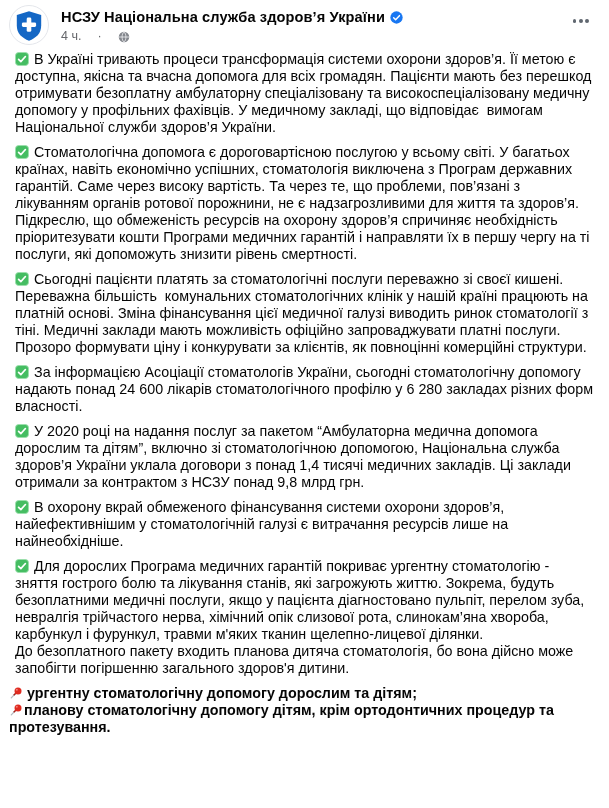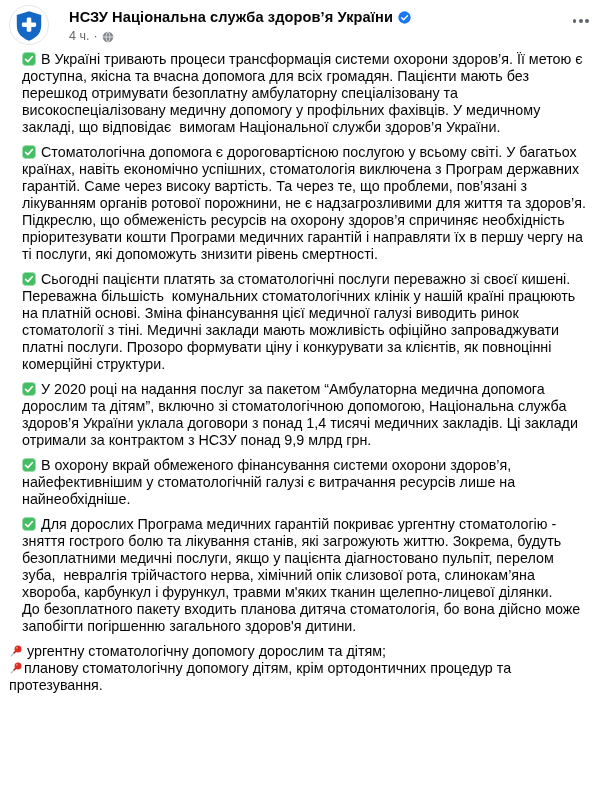--- a/index.html
+++ b/index.html
@@ -24,58 +24,58 @@
   
   .post-header{
     display:flex;align-items:flex-start;
     padding:5px 10px 3px 9px;
   }
   .avatar{
     width:40px;height:40px;border-radius:50%;flex:0 0 auto;
     background:#fff;cursor:pointer;
   }
   .avatar svg{display:block;width:40px;height:40px;}
-  .header-meta{margin-left:20px;flex:1 1 auto;min-width:0;padding-top:4px;}
+  .header-meta{margin-left:12px;flex:1 1 auto;min-width:0;padding-top:4px;}
   .name-row{display:flex;align-items:center;gap:5px;}
   .page-name{
     font-size:14.6px;font-weight:700;color:var(--text);
     text-decoration:none;cursor:pointer;line-height:1.2;
     letter-spacing:.1px;
   }
   .verified{display:inline-flex;flex:0 0 auto;}
   .sub-row{
-    display:flex;align-items:center;gap:4px;
+    display:flex;align-items:center;gap:16px;
     font-size:12.5px;color:var(--muted);margin-top:2px;
   }
   .timestamp{color:var(--muted);text-decoration:none;cursor:pointer;}
   .dot-sep{color:var(--muted);}
   .globe{display:inline-flex;position:relative;top:1px;}
   .menu-btn{
     display:flex;gap:2.5px;align-items:center;
     padding:8px 4px;margin-top:6px;margin-right:6px;
     background:none;border:none;cursor:pointer;
   }
   .menu-btn i{
     width:3.8px;height:3.8px;border-radius:50%;
     background:#606770;display:block;
   }
   
   .post-body{
     padding:3px 8px 0 9px;
     font-size:14.3px;line-height:17px;color:var(--text);
   }
-  .para{margin:0 13px 8px;}
+  .para{margin:0 6px 8px;}
   .ptext{white-space:pre-wrap;}
   .emoji-check{
     display:inline-block;width:14px;height:14px;
     vertical-align:-2px;margin-right:5px;
   }
   .emoji-check svg{display:block;width:14px;height:14px;}
   .pin-block{margin:0 0 8px;}
-  .pin-line{line-height:17px;}
+  .pin-line{line-height:17px;font-weight:bold;}
   .emoji-pin{
     display:inline-block;width:14px;height:14px;
     vertical-align:-2px;margin-right:4px;
   }
   .emoji-pin svg{display:block;width:14px;height:14px;}
 </style>
 </head>
 <body>
 
 <div class="post-header">
@@ -131,26 +131,32 @@
         </svg></span><span class="ptext">Стоматологічна допомога є дороговартісною послугою у всьому світі. У багатьох країнах, навіть економічно успішних, стоматологія виключена з Програм державних гарантій. Саме через високу вартість. Та через те, що проблеми, пов’язані з лікуванням органів ротової порожнини, не є надзагрозливими для життя та здоров’я. Підкреслю, що обмеженість ресурсів на охорону здоров’я спричиняє необхідність пріоритезувати кошти Програми медичних гарантій і направляти їх в першу чергу на ті послуги, які допоможуть знизити рівень смертності.</span>
   </div>
 
   <div class="para">
     <span class="emoji-check"><svg viewBox="0 0 16 16">
           <rect x="0.6" y="0.6" width="14.8" height="14.8" rx="3.6" fill="var(--check-green)" stroke="var(--check-green-edge)" stroke-width="1"></rect>
           <path d="M4.1 8.4 L6.7 11 L11.9 5.2" stroke="#fff" stroke-width="1.9" fill="none" stroke-linecap="round" stroke-linejoin="round"></path>
         </svg></span><span class="ptext">Сьогодні пацієнти платять за стоматологічні послуги переважно зі своєї кишені. Переважна більшість  комунальних стоматологічних клінік у нашій країні працюють на платній основі. Зміна фінансування цієї медичної галузі виводить ринок стоматології з тіні. Медичні заклади мають можливість офіційно запроваджувати платні послуги. Прозоро формувати ціну і конкурувати за клієнтів, як повноцінні комерційні структури.</span>
   </div>
 
+  <div class="para">
+    <span class="emoji-check"><svg viewBox="0 0 16 16">
+          <rect x="0.6" y="0.6" width="14.8" height="14.8" rx="3.6" fill="var(--check-green)" stroke="var(--check-green-edge)" stroke-width="1"></rect>
+          <path d="M4.1 8.4 L6.7 11 L11.9 5.2" stroke="#fff" stroke-width="1.9" fill="none" stroke-linecap="round" stroke-linejoin="round"></path>
+        </svg></span><span class="ptext">За інформацією Асоціації стоматологів України, сьогодні стоматологічну допомогу надають понад 24 600 лікарів стоматологічного профілю у 6 280 закладах різних форм власності.</span>
+  </div>
 
   <div class="para">
     <span class="emoji-check"><svg viewBox="0 0 16 16">
           <rect x="0.6" y="0.6" width="14.8" height="14.8" rx="3.6" fill="var(--check-green)" stroke="var(--check-green-edge)" stroke-width="1"></rect>
           <path d="M4.1 8.4 L6.7 11 L11.9 5.2" stroke="#fff" stroke-width="1.9" fill="none" stroke-linecap="round" stroke-linejoin="round"></path>
-        </svg></span><span class="ptext">У 2020 році на надання послуг за пакетом “Амбулаторна медична допомога дорослим та дітям”, включно зі стоматологічною допомогою, Національна служба здоров’я України уклала договори з понад 1,4 тисячі медичних закладів. Ці заклади отримали за контрактом з НСЗУ понад 9,9 млрд грн.</span>
+        </svg></span><span class="ptext">У 2020 році на надання послуг за пакетом “Амбулаторна медична допомога дорослим та дітям”, включно зі стоматологічною допомогою, Національна служба здоров’я України уклала договори з понад 1,4 тисячі медичних закладів. Ці заклади отримали за контрактом з НСЗУ понад 9,8 млрд грн.</span>
   </div>
 
   <div class="para">
     <span class="emoji-check"><svg viewBox="0 0 16 16">
           <rect x="0.6" y="0.6" width="14.8" height="14.8" rx="3.6" fill="var(--check-green)" stroke="var(--check-green-edge)" stroke-width="1"></rect>
           <path d="M4.1 8.4 L6.7 11 L11.9 5.2" stroke="#fff" stroke-width="1.9" fill="none" stroke-linecap="round" stroke-linejoin="round"></path>
         </svg></span><span class="ptext">В охорону вкрай обмеженого фінансування системи охорони здоров’я, найефективнішим у стоматологічній галузі є витрачання ресурсів лише на найнеобхідніше.</span>
   </div>
 
   <div class="para">

